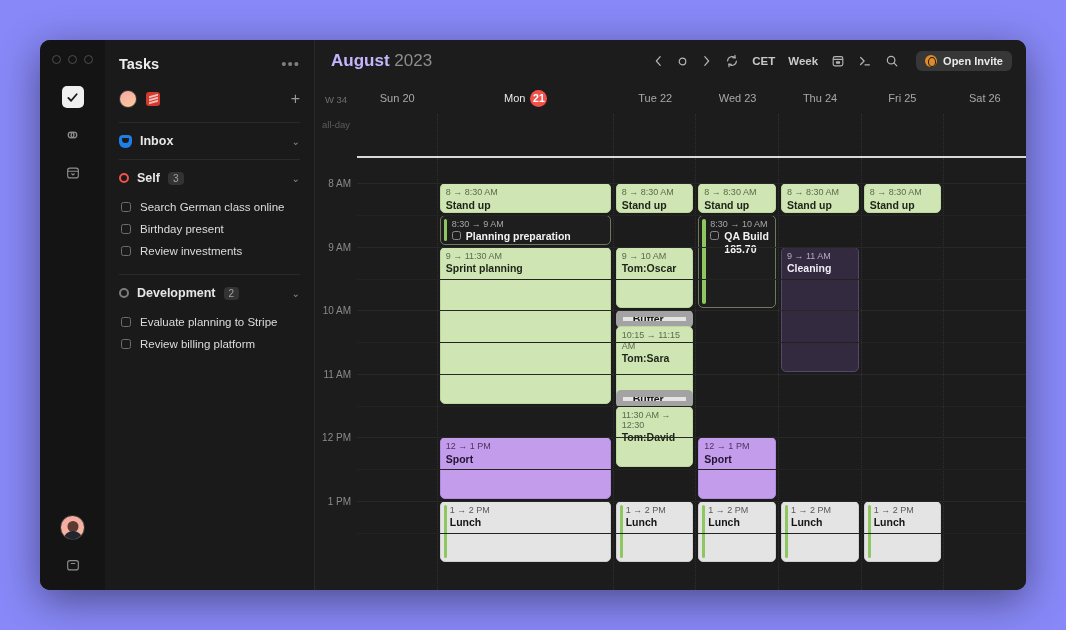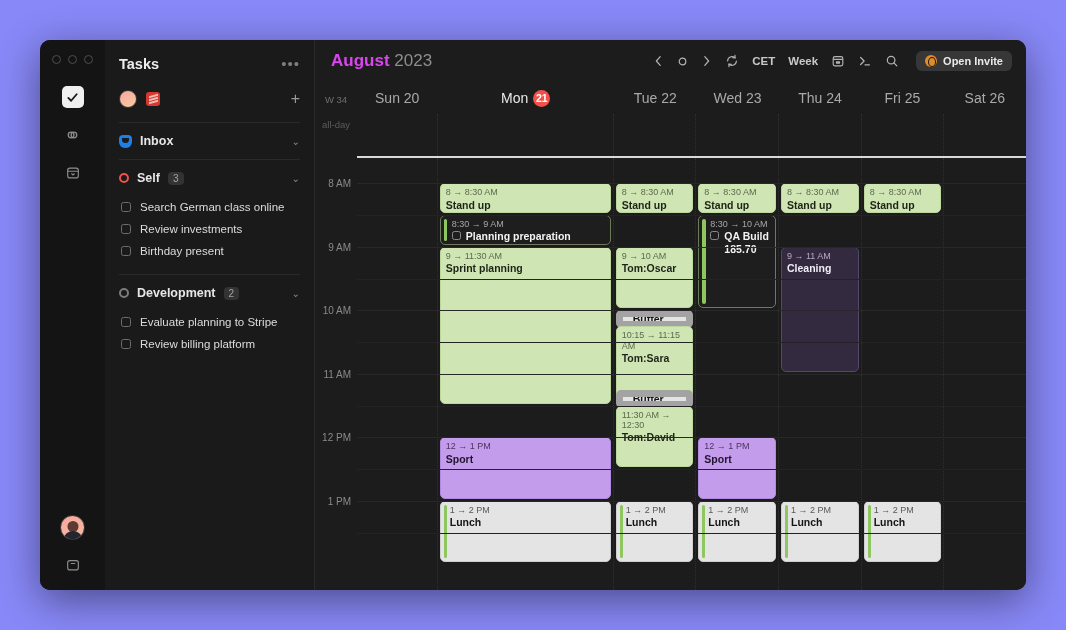--- a/index.html
+++ b/index.html
@@ -136,21 +136,21 @@
   .task-label { color: #dcdcdc; font-size: 11.5px; font-weight: normal; }
   .group-gap { height: 12px; }
 
   
   #calendar { flex: 1; display: flex; flex-direction: column; background: #1c1c1c; min-width: 0; }
   #cal-toolbar {
     height: 42px; display: flex; align-items: center;
     padding: 0 14px 0 16px; gap: 0;
   }
   #cal-title { font-size: 17px; color: #8d8d8d; font-weight: normal; }
-  #cal-title b { color: #d946ef; font-weight: bold; }
+  #cal-title b { color: #c4b5fd; font-weight: bold; }
   #toolbar-right { margin-left: auto; display: flex; align-items: center; gap: 13px; }
   .tb-btn { color: #b4b4b4; font-size: 12px; display: flex; align-items: center; }
   .tb-btn svg { display: block; }
   #tz-label, #view-label { font-size: 11.5px; color: #c9c9c9; font-weight: bold; }
   #open-invite {
     display: flex; align-items: center; gap: 6px;
     background: #373737; border-radius: 6px;
     padding: 4px 9px; margin-left: 4px;
   }
   #open-invite .oi-label { font-size: 11px; color: #eaeaea; font-weight: bold; }
@@ -162,21 +162,21 @@
     content:""; position:absolute; left:3px; top:2px;
     width:6px; height:8px; border:1.4px solid #1c1c1c;
     border-radius: 50%; background: transparent;
   }
 
   
   #day-header { display: flex; height: 32px; align-items: center; }
   .gutter { width: 42px; flex: 0 0 42px; text-align: center; }
   #week-num { color: #6f6f6f; font-size: 9.5px; }
   .day-head { display: flex; align-items: center; justify-content: center; gap: 5px; }
-  .day-head .dh-text { color: #a9a9a9; font-size: 14px; }
+  .day-head .dh-text { color: #a9a9a9; font-size: 11px; }
   .day-head.today .dh-text { color: #e8e8e8; font-weight: normal; }
   .day-badge {
     background: #f0514a; color: #fff;
     border-radius: 50%; width: 17px; height: 17px;
     display: flex; align-items: center; justify-content: center;
     font-size: 10.5px; font-weight: bold;
   }
 
   
   #allday-row { display: flex; height: 42px; }
@@ -324,25 +324,25 @@
       <span class="group-label">Self</span>
       <span class="group-count">3</span>
       <span class="group-chevron">⌄</span>
     </div>
     <div class="task-row">
       <span class="task-check"></span>
       <span class="task-label">Search German class online</span>
     </div>
     <div class="task-row">
       <span class="task-check"></span>
-      <span class="task-label">Review investments</span>
+      <span class="task-label">Birthday present</span>
     </div>
     <div class="task-row">
       <span class="task-check"></span>
-      <span class="task-label">Birthday present</span>
+      <span class="task-label">Review investments</span>
     </div>
 
     <div class="group-gap"></div>
     <div class="list-sep"></div>
 
     <div class="group-row">
       <span class="ring grey"></span>
       <span class="group-label">Development</span>
       <span class="group-count">2</span>
       <span class="group-chevron">⌄</span>

